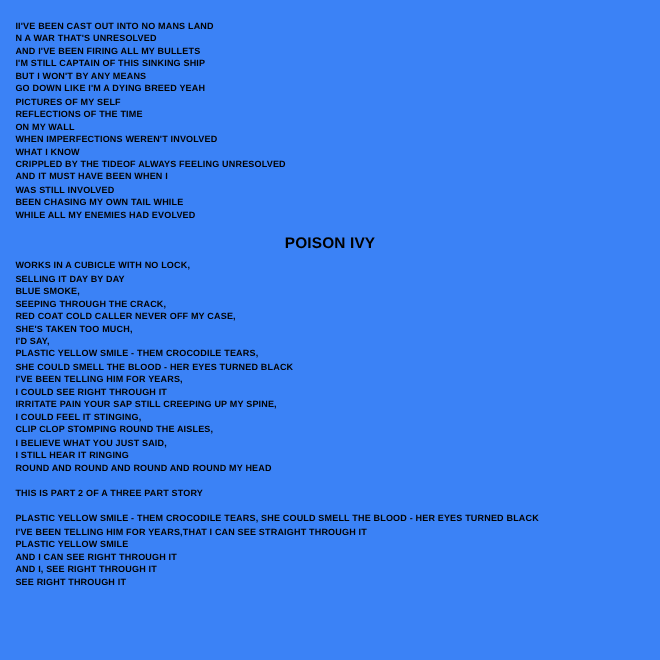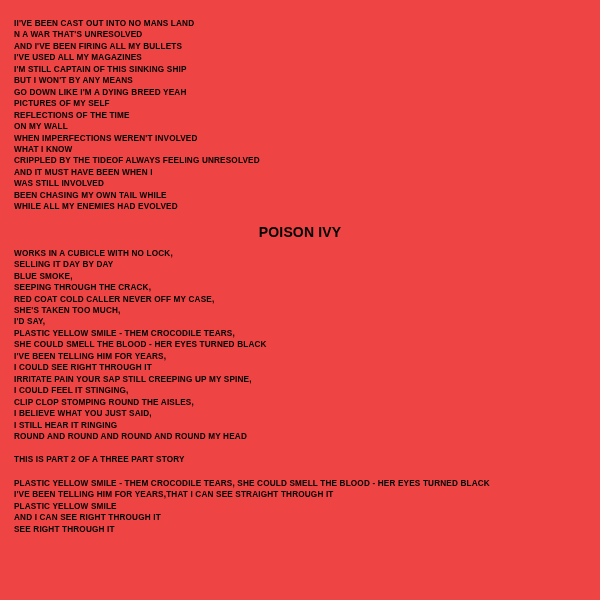--- a/index.html
+++ b/index.html
@@ -12,21 +12,21 @@
     background: #f2e2f5;
     font-family: "Liberation Sans", sans-serif;
     color: #000000;
     overflow: hidden;
   }
   .page {
     box-sizing: border-box;
     width: 600px;
     height: 600px;
     padding: 18px 14px 0 14px;
-    background: #ef4444;
+    background: #3b82f6;
   }
   .lyric-line {
     font-size: 8.2px;
     font-weight: bold;
     line-height: 11.45px;
     letter-spacing: 0.02em;
     white-space: nowrap;
     text-transform: uppercase;
   }
   .section-title {
@@ -43,21 +43,20 @@
 </style>
 </head>
 <body>
 
 <div class="page">
 
   <div>
     <div class="lyric-line">II'VE BEEN CAST OUT INTO NO MANS LAND</div>
     <div class="lyric-line">N A WAR THAT'S UNRESOLVED</div>
     <div class="lyric-line">AND I'VE BEEN FIRING ALL MY BULLETS</div>
-    <div class="lyric-line">I'VE USED ALL MY MAGAZINES</div>
     <div class="lyric-line">I'M STILL CAPTAIN OF THIS SINKING SHIP</div>
     <div class="lyric-line">BUT I WON'T BY ANY MEANS</div>
     <div class="lyric-line">GO DOWN LIKE I'M A DYING BREED YEAH</div>
     <div class="lyric-line">PICTURES OF MY SELF</div>
     <div class="lyric-line">REFLECTIONS OF THE TIME</div>
     <div class="lyric-line">ON MY WALL</div>
     <div class="lyric-line">WHEN IMPERFECTIONS WEREN'T INVOLVED</div>
     <div class="lyric-line">WHAT I KNOW</div>
     <div class="lyric-line">CRIPPLED BY THE TIDEOF ALWAYS FEELING UNRESOLVED</div>
     <div class="lyric-line">AND IT MUST HAVE BEEN WHEN I</div>
@@ -98,17 +97,18 @@
     <div class="lyric-line">THIS IS PART 2 OF A THREE PART STORY</div>
   </div>
 
   <div class="spacer-lg"></div>
 
   <div>
     <div class="lyric-line">PLASTIC YELLOW SMILE - THEM CROCODILE TEARS, SHE COULD SMELL THE BLOOD - HER EYES TURNED BLACK</div>
     <div class="lyric-line">I'VE BEEN TELLING HIM FOR YEARS,THAT I CAN SEE STRAIGHT THROUGH IT</div>
     <div class="lyric-line">PLASTIC YELLOW SMILE</div>
     <div class="lyric-line">AND I CAN SEE RIGHT THROUGH IT</div>
+    <div class="lyric-line">AND I, SEE RIGHT THROUGH IT</div>
     <div class="lyric-line">SEE RIGHT THROUGH IT</div>
 
   </div>
 
 </div>
 
 </body></html>

